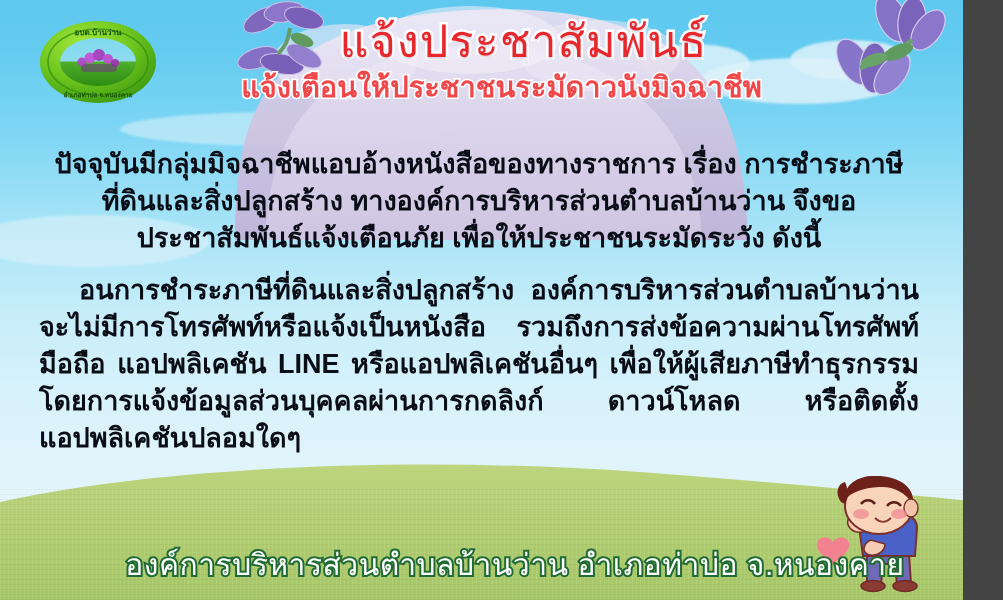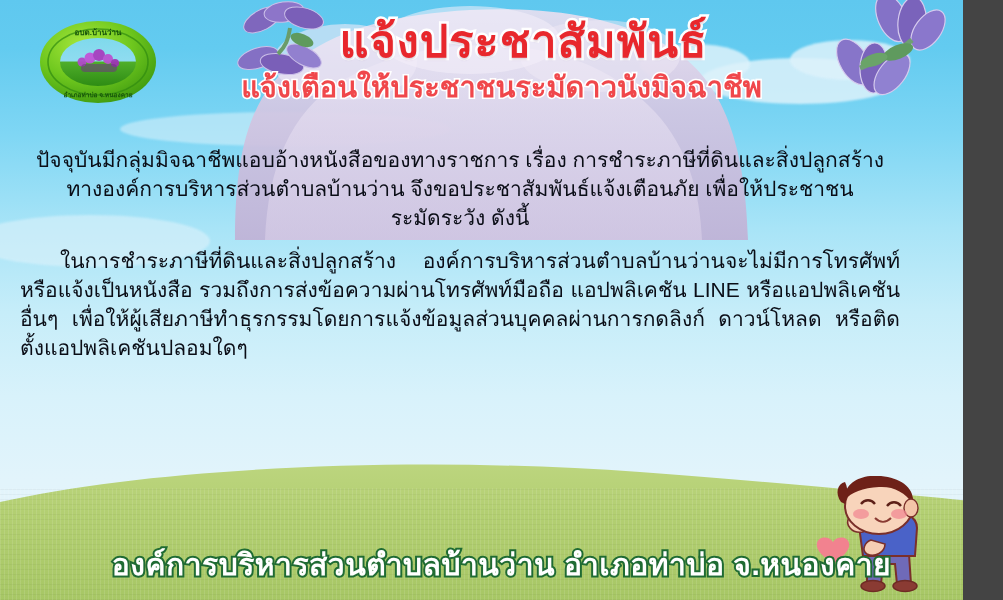--- a/index.html
+++ b/index.html
@@ -95,21 +95,21 @@
   
   .title-block {
     position: absolute;
     left: 0;
     top: 18px;
     width: 1003px;
     text-align: center;
   }
   .main-title {
     font-size: 45px;
-    font-weight: bold;
+    font-weight: normal;
     color: #e8272c;
     letter-spacing: 1px;
     line-height: 1.05;
     -webkit-text-stroke: 5px #ffffff;
     paint-order: stroke fill;
     text-shadow: 0 2px 2px rgba(120,90,130,.25);
     white-space: nowrap;
     margin-left: 44px;
   }
   .sub-title {
@@ -119,26 +119,26 @@
     line-height: 1.28;
     margin-top: 4px;
     -webkit-text-stroke: 3.2px #ffffff;
     paint-order: stroke fill;
     white-space: nowrap;
   }
 
   
   .body-text {
     position: absolute;
-    left: 20px;
+    left: 39px;
     top: 146px;
     width: 880px;
     color: #0a0d16;
-    font-size: 21px;
-    font-weight: normal;
+    font-size: 27px;
+    font-weight: bold;
     line-height: 1.37;
   }
   .body-text p {
     margin: 0 0 15px 0;
     text-align: justify;
     text-justify: inter-word;
   }
   .body-text p.first { text-align: center; }
   .body-text p.indent { text-indent: 40px; }
 
@@ -146,26 +146,27 @@
   .footer {
     position: absolute;
     left: 0;
     bottom: 12px;
     width: 1003px;
     text-align: center;
   }
   .footer-text {
     display: inline-block;
     font-size: 30px;
-    font-weight: bold;
+    font-weight: normal;
     color: #ffffff;
     -webkit-text-stroke: 4px #1f6b33;
     paint-order: stroke fill;
     letter-spacing: .5px;
     white-space: nowrap;
+    padding-left: 27px;
   }
 </style>
 </head>
 <body>
 
 <div class="poster">
 
   <div class="cloud cloud-a"></div>
   <div class="cloud cloud-b"></div>
   <div class="cloud cloud-c"></div>
@@ -251,21 +252,21 @@
     <ellipse cx="48" cy="64" rx="14" ry="6" fill="#6aa468" transform="rotate(-18 48 64)"></ellipse>
   </svg>
 
   <div class="title-block">
     <div class="main-title">แจ้งประชาสัมพันธ์</div>
     <div class="sub-title">แจ้งเตือนให้ประชาชนระมัดาวนังมิจฉาชีพ</div>
   </div>
 
   <div class="body-text">
     <p class="first">ปัจจุบันมีกลุ่มมิจฉาชีพแอบอ้างหนังสือของทางราชการ เรื่อง การชำระภาษีที่ดินและสิ่งปลูกสร้าง ทางองค์การบริหารส่วนตำบลบ้านว่าน จึงขอประชาสัมพันธ์แจ้งเตือนภัย เพื่อให้ประชาชนระมัดระวัง ดังนี้</p>
-    <p class="indent">ในการชำระภาษีที่ดินและสิ่งปลูกสร้าง องค์การบริหารส่วนตำบลบ้านว่านจะไม่มีการโทรศัพท์หรือแจ้งเป็นหนังสือ รวมถึงการส่งข้อความผ่านโทรศัพท์มือถือ แอปพลิเคชัน LINE หรือแอปพลิเคชันอื่นๆ เพื่อให้ผู้เสียภาษีทำธุรกรรมโดยการแจ้งข้อมูลส่วนบุคคลผ่านการกดลิงก์ ดาวน์โหลด หรือติดตั้งแอปพลิเคชันปลอมใดๆ</p>
+    <p class="indent">อนการชำระภาษีที่ดินและสิ่งปลูกสร้าง องค์การบริหารส่วนตำบลบ้านว่านจะไม่มีการโทรศัพท์หรือแจ้งเป็นหนังสือ รวมถึงการส่งข้อความผ่านโทรศัพท์มือถือ แอปพลิเคชัน LINE หรือแอปพลิเคชันอื่นๆ เพื่อให้ผู้เสียภาษีทำธุรกรรมโดยการแจ้งข้อมูลส่วนบุคคลผ่านการกดลิงก์ ดาวน์โหลด หรือติดตั้งแอปพลิเคชันปลอมใดๆ</p>
   </div>
 
   <svg class="grass" viewBox="0 0 1003 140" preserveAspectRatio="none">
     <defs>
       <linearGradient id="grassGrad" x1="0" y1="0" x2="0" y2="1">
         <stop offset="0%" stop-color="#bcd57e"></stop>
         <stop offset="35%" stop-color="#b3cf72"></stop>
         <stop offset="100%" stop-color="#a7c765"></stop>
       </linearGradient>
     </defs>

